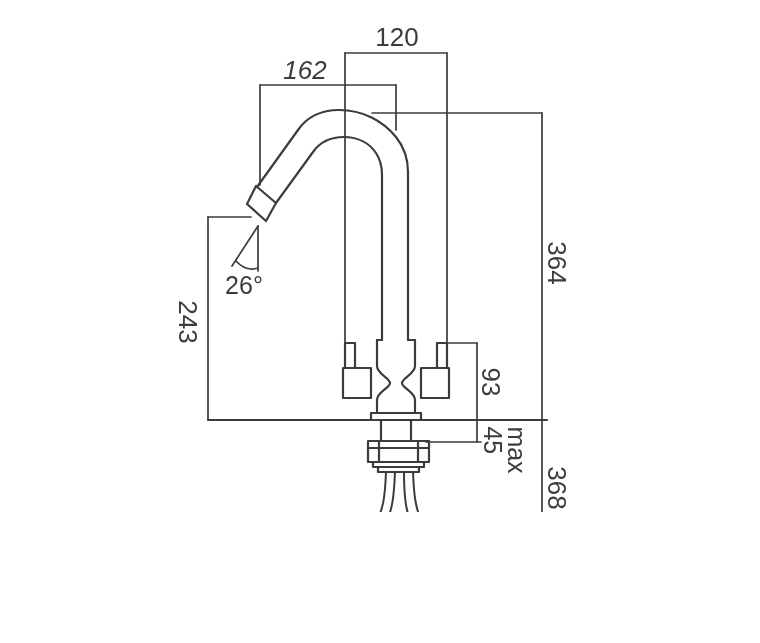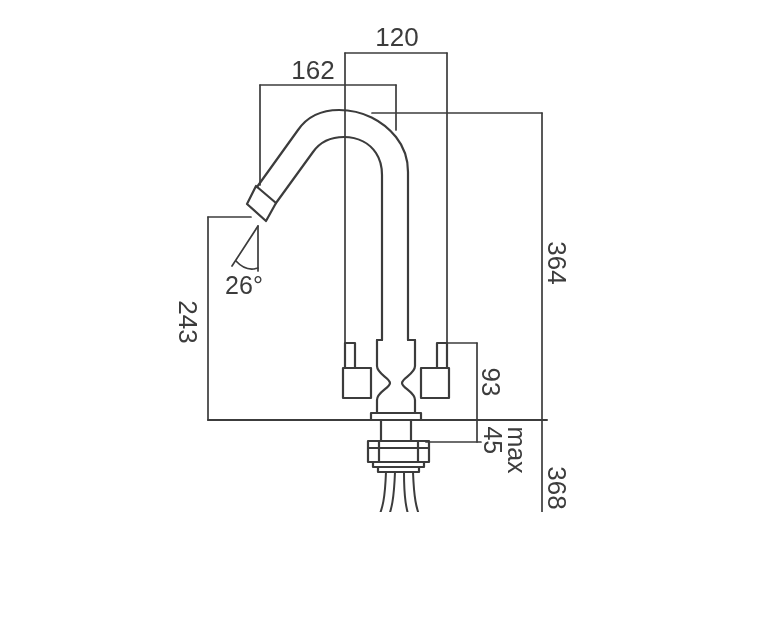--- a/index.html
+++ b/index.html
@@ -115,21 +115,21 @@
       <g>
         <path d="M 258 226 L 258 271"></path>
         <path d="M 258 226 L 232 266"></path>
         <path d="M 236 261 Q 246 272 258 268"></path>
       </g>
     </g>
   </svg>
 
   <div class="lbl" style="left:397px;top:37px;">120</div>
 
-  <div class="lbl" style="left:313px;top:70px;">162</div>
+  <div class="lbl" style="left:305px;top:70px;font-style:italic;">162</div>
 
   <div class="lbl vert" style="left:557px;top:263px;">364</div>
 
   <div class="lbl vert" style="left:557px;top:488px;">368</div>
 
   <div class="lbl vert" style="left:491px;top:382px;">93</div>
 
   <div class="lbl vert two-line" style="left:505px;top:450px;">
     <div>max</div>
     <div>45</div>

